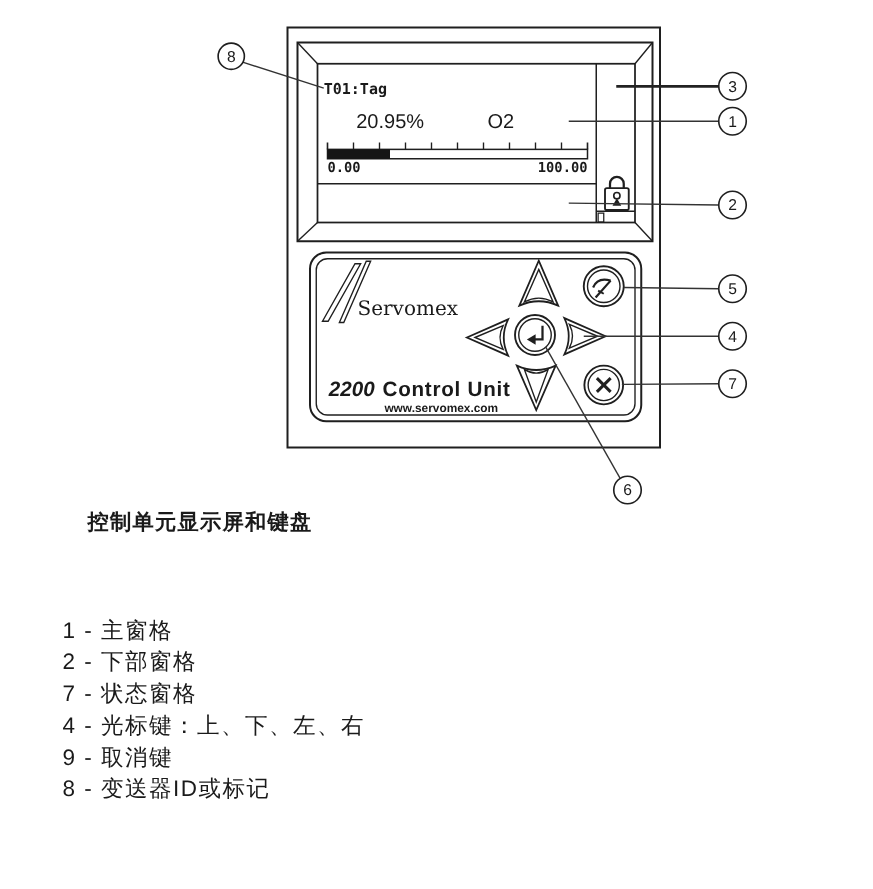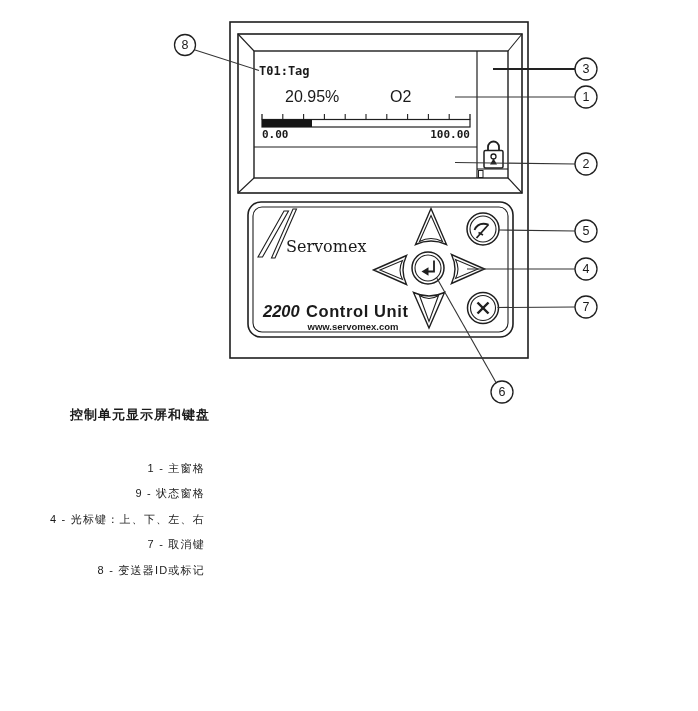--- a/index.html
+++ b/index.html
@@ -6,24 +6,24 @@
   .page{position:relative;width:698px;height:711px;background:#ffffff;overflow:hidden;
         font-family:"Liberation Sans",sans-serif;color:#1a1a1a;}
   .fig{position:absolute;left:0;top:0;}
   svg .ink{stroke:#1f1f1f;fill:none;}
   svg .fillw{fill:#ffffff;stroke:#1f1f1f;}
   svg text{fill:#1a1a1a;}
   .mono{font-family:"DejaVu Sans Mono","Liberation Mono",monospace;font-weight:bold;}
   .sans{font-family:"Liberation Sans",sans-serif;}
   .serif{font-family:"DejaVu Serif","Liberation Serif",serif;}
   .callout-num{font-size:12.5px;font-family:"Liberation Sans",sans-serif;}
-  .caption{position:absolute;left:70px;top:406px;font-size:13px;font-weight:bold;
+  .caption{position:absolute;left:70px;top:406px;font-size:17px;font-weight:bold;
            letter-spacing:1px;white-space:nowrap;}
-  .legend{position:absolute;left:50px;top:456px;font-size:11px;line-height:25.4px;
-          letter-spacing:1.2px;text-align:right;}
+  .legend{position:absolute;left:50px;top:492px;font-size:18px;line-height:25.4px;
+          letter-spacing:1.2px;}
   .legend-item{white-space:nowrap;}
 </style>
 </head>
 <body>
 
 <div class="page">
 
   <svg class="fig" width="698" height="460" viewBox="0 0 698 460">
 
     <rect x="230" y="22" width="298" height="336" class="fillw" stroke-width="1.6"></rect>
@@ -157,19 +157,20 @@
     <g>
       <circle cx="502" cy="392" r="11" class="fillw" stroke="#333" stroke-width="1.3"></circle>
       <text x="502" y="396.3" text-anchor="middle" class="callout-num">6</text>
     </g>
   </svg>
 
   <div class="caption">控制单元显示屏和键盘</div>
 
   <div class="legend">
     <div class="legend-item">1 - 主窗格</div>
-    <div class="legend-item">9 - 状态窗格</div>
+    <div class="legend-item">2 - 下部窗格</div>
+    <div class="legend-item">7 - 状态窗格</div>
     <div class="legend-item">4 - 光标键：上、下、左、右</div>
-    <div class="legend-item">7 - 取消键</div>
+    <div class="legend-item">9 - 取消键</div>
     <div class="legend-item">8 - 变送器ID或标记</div>
   </div>
 
 </div>
 
 </body></html>

